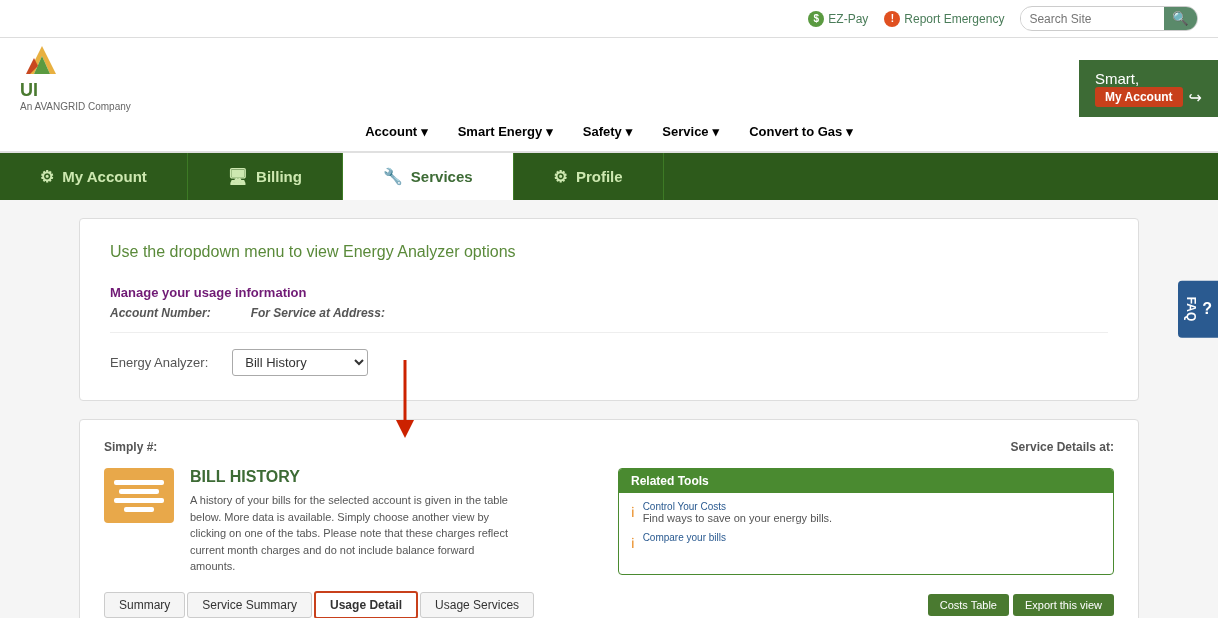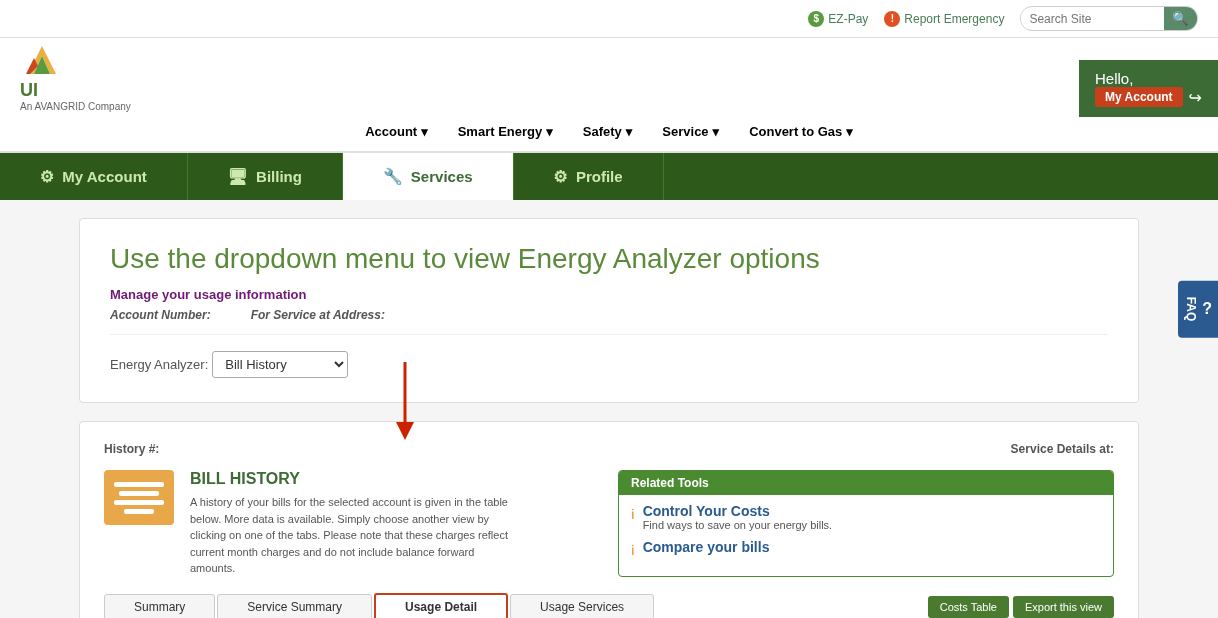--- a/index.html
+++ b/index.html
@@ -111,23 +111,23 @@
     .content-card {
       background: #fff;
       border: 1px solid #ddd;
       border-radius: 4px;
       margin: 18px 0;
       padding: 24px 30px;
     }
 
     .content-card h2 {
       color: #5a8a3a;
-      font-size: 28px;
+      font-size: 16px;
       font-weight: 400;
-      margin-bottom: 12px;
+      margin-bottom: 24px;
     }
 
     .manage-label {
       color: #701a75;
       font-size: 13px;
       font-weight: 600;
       margin-bottom: 6px;
     }
 
     .account-row {
@@ -137,21 +137,21 @@
       color: #555;
       margin-bottom: 16px;
       border-bottom: 1px solid #eee;
       padding-bottom: 12px;
       font-style: italic;
     }
 
     .energy-analyzer-row {
       display: flex;
       align-items: center;
-      gap: 4px;
+      gap: 24px;
     }
     .energy-analyzer-row label { font-size: 13px; color: #555; }
     .energy-analyzer-row select {
       border: 1px solid #aaa;
       border-radius: 3px;
       padding: 4px 24px 4px 8px;
       font-size: 13px;
       color: #333;
       background: #fff;
       cursor: pointer;
@@ -232,32 +232,32 @@
       gap: 8px;
       margin-bottom: 8px;
       font-size: 11px;
     }
     .tool-icon {
       color: #e88a20;
       font-size: 14px;
       flex-shrink: 0;
       margin-top: 1px;
     }
-    .tool-title { color: #2a5a90; font-weight: 700; font-size: 14px; }
+    .tool-title { color: #2a5a90; font-weight: 400; font-size: 10px; }
     .tool-desc { color: #555; font-size: 11px; }
 
     
     .sub-tabs {
       display: flex;
       gap: 2px;
       margin-bottom: 12px;
       align-items: center;
     }
     .sub-tab {
-      padding: 5px 29px;
+      padding: 5px 14px;
       font-size: 12px;
       border: 1px solid #ccc;
       border-radius: 3px;
       cursor: pointer;
       background: #f5f5f5;
       color: #333;
     }
     .sub-tab.active {
       background: #fff;
       border: 2px solid #c8401b;
@@ -342,21 +342,21 @@
         <polygon points="22,2 8,30 14,30 22,12 30,30 36,30" fill="#e8b040"></polygon>
         <polygon points="14,30 22,12 30,30" fill="#5a9a40"></polygon>
         <polygon points="6,30 14,14 18,22 10,30" fill="#c84820"></polygon>
       </svg>
       <span style="font-size:18px;font-weight:700;color:#4a7a30;">UI</span>
       <span style="font-size:10px;color:#666;">An AVANGRID Company</span>
     </div>
 
     <div class="hello-box">
       <div>
-        <div style="font-size:15px;">Hello,</div>
+        <div style="font-size:15px;">Smart,</div>
         <div style="display:flex;align-items:center;gap:6px;">
           <span class="my-account-btn">My Account</span>
           <span style="color:#fff;font-size:16px;cursor:pointer;">↪</span>
         </div>
       </div>
     </div>
   </div>
 
   <nav class="main-nav">
     <a class="nav-item">
@@ -427,21 +427,21 @@
 
   <div class="bill-section overlay-container">
 
     <svg style="position:absolute;left:310px;top:-60px;pointer-events:none;z-index:5;" width="30" height="80">
       <line x1="15" y1="0" x2="15" y2="65" stroke="#cc2200" stroke-width="3"></line>
       <polygon points="6,60 15,78 24,60" fill="#cc2200"></polygon>
     </svg>
 
     <div class="account-service-row">
       <span>
-        <strong>History #:</strong>
+        <strong>Simply #:</strong>
         <span></span>
       </span>
       <span>
         <strong>Service Details at:</strong>
         <span></span>
       </span>
     </div>
 
     <div style="display:flex;gap:20px;margin-bottom:16px;">
       <div style="display:flex;gap:16px;flex:1;">

